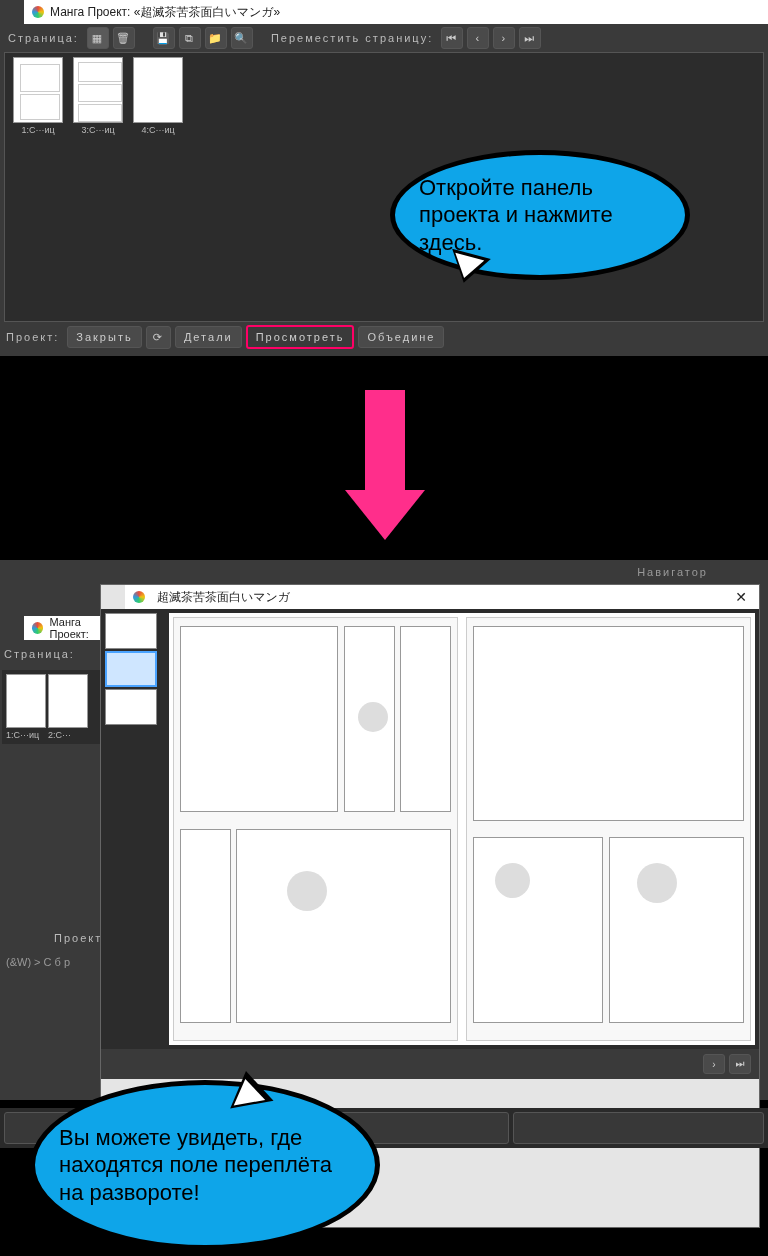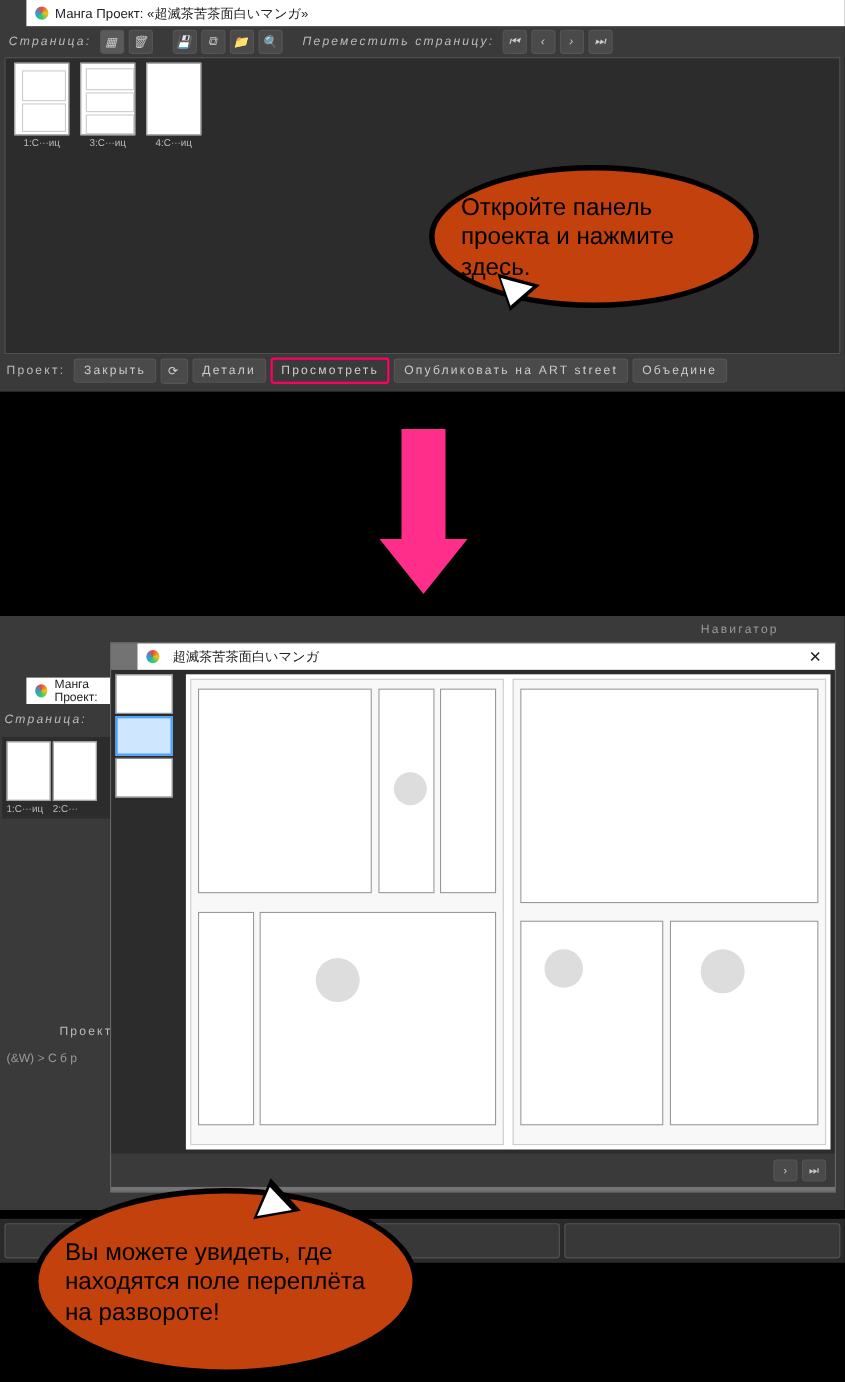--- a/index.html
+++ b/index.html
@@ -39,21 +39,20 @@
 .toolbar-row {
   height: 28px;
   background: #3a3a3a;
   display: flex;
   align-items: center;
   padding: 0 8px;
   gap: 4px;
   color: #bbb;
   font-size: 11px;
   letter-spacing: 2px;
-  font-style: italic;
 }
 .tool-btn {
   width: 22px; height: 22px;
   background: #4a4a4a;
   border: 1px solid #555;
   border-radius: 3px;
   display: flex;
   align-items: center;
   justify-content: center;
   color: #ccc;
@@ -124,21 +123,21 @@
 }
 .bottom-btn.small { padding: 4px 6px; }
 .bottom-btn.highlight {
   border: 2px solid #ff0066;
   background: #3a3a3a;
 }
 
 
 .bubble {
   position: absolute;
-  background: #c2410c;
+  background: #0ea5e9;
   border: 5px solid #000;
   border-radius: 50%;
   padding: 18px 24px;
   font-size: 22px;
   color: #000;
   line-height: 1.25;
 }
 .bubble-1 {
   top: 150px; left: 390px;
   width: 300px; height: 130px;
@@ -205,22 +204,22 @@
 }
 .bw-left .titlebar { font-size:11px; }
 .bw-left-thumbs { display:flex; gap:2px; padding:4px; background:#2c2c2c; margin:2px; }
 .bw-left-thumbs .thumb { width:40px; height:54px; }
 .bw-project-row { padding:6px; letter-spacing:2px; color:#bbb; font-size:11px;margin-left:48px;}
 .bw-breadcrumb { padding:6px; color:#999; font-size:11px; }
 
 .preview-dialog {
   position:absolute;
   top: 24px; left: 100px;
-  width: 660px; height: 500px;
-  background: #737373;
+  width: 660px; height: 644px;
+  background: #e5e5e5;
   border:1px solid #666;
 }
 .preview-dialog .titlebar { background:#fff; justify-content:space-between; }
 .preview-dialog .close { font-size:14px; cursor:pointer; padding:0 4px; }
 .preview-body {
   display:flex;
   height: 440px;
   background:#2c2c2c;
   padding:4px;
   gap:4px;
@@ -362,21 +361,20 @@
       <div class="thumb-label">4:С···иц</div>
     </div>
   </div>
 
   <div class="bottom-bar">
     <span class="toolbar-label">Проект:</span>
     <div class="bottom-btn">Закрыть</div>
     <div class="bottom-btn small">⟳</div>
     <div class="bottom-btn">Детали</div>
     <div class="bottom-btn highlight">Просмотреть</div>
-    <div class="bottom-btn">Опубликовать на ART street</div>
     <div class="bottom-btn">Объедине</div>
   </div>
 </div>
 
 <div class="bubble bubble-1">
   <span>Откройте панель проекта и нажмите здесь.</span>
 </div>
 
 <div class="pink-arrow">
   <div class="shaft"></div>

